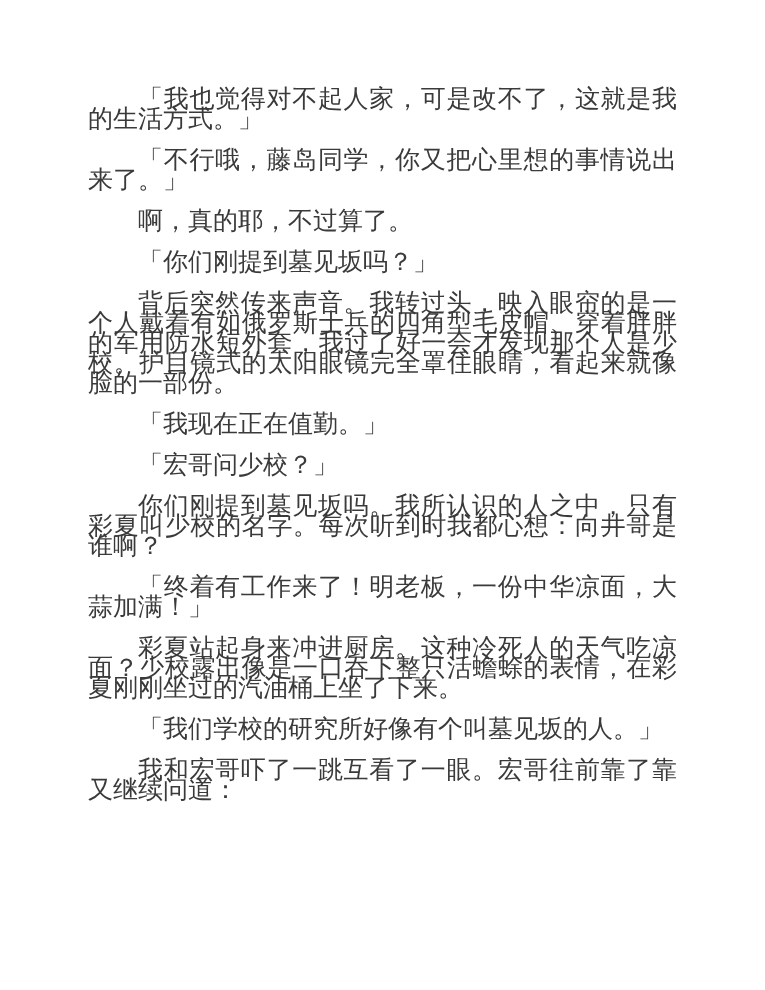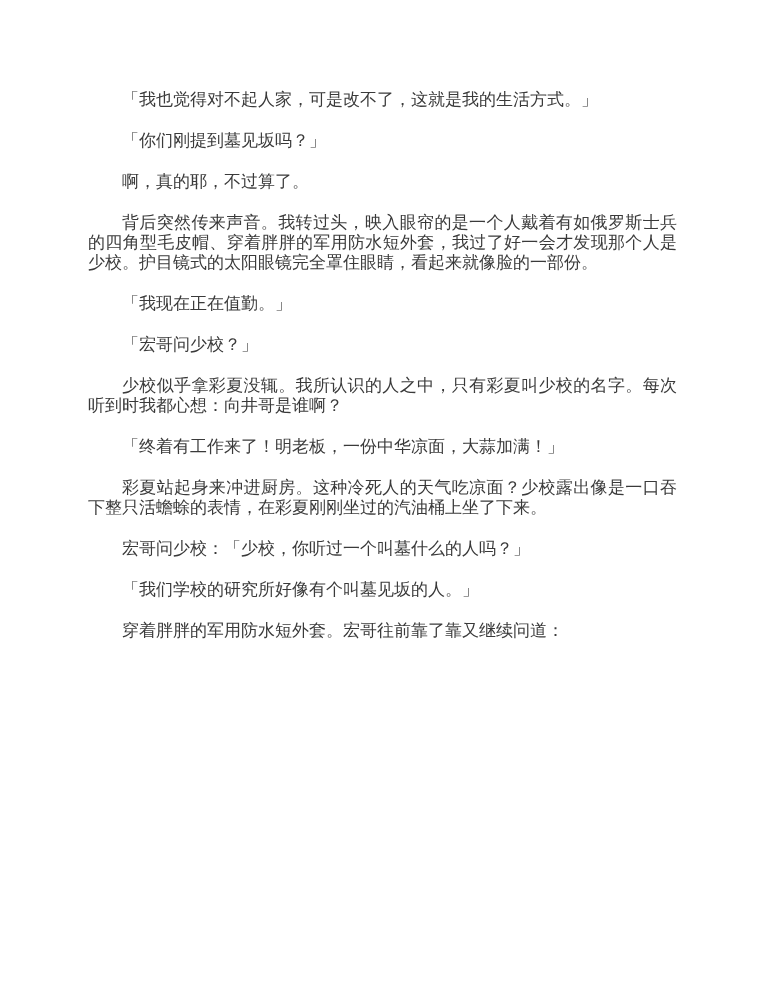--- a/index.html
+++ b/index.html
@@ -20,21 +20,21 @@
     width: 765px;
     height: 990px;
     background: #ffffff;
   }
   .text-block {
     position: absolute;
     left: 88px;
     top: 89px;
     width: 589px;
     font-family: "DejaVu Serif", "Liberation Serif", serif;
-    font-size: 17px;
+    font-size: 25px;
     line-height: 20px;
     color: #3a3a3a;
   }
   .text-block p {
     margin: 0 0 21px 0;
     padding: 0;
     text-indent: 2em;
     text-align: justify;
     line-break: strict;
     letter-spacing: 0;
@@ -42,25 +42,25 @@
   .text-block p:last-child {
     margin-bottom: 0;
   }
 </style>
 </head>
 <body>
 
 <div class="page">
   <div class="text-block">
     <p>「我也觉得对不起人家，可是改不了，这就是我的生活方式。」</p>
+    <p>「不行哦，藤岛同学，你又把心里想的事情说出来了。」</p>
+    <p>啊，真的耶，不过算了。</p>
     <p>「你们刚提到墓见坂吗？」</p>
-    <p>啊，真的耶，不过算了。</p>
     <p>背后突然传来声音。我转过头，映入眼帘的是一个人戴着有如俄罗斯士兵的四角型毛皮帽、穿着胖胖的军用防水短外套，我过了好一会才发现那个人是少校。护目镜式的太阳眼镜完全罩住眼睛，看起来就像脸的一部份。</p>
     <p>「我现在正在值勤。」</p>
     <p>「宏哥问少校？」</p>
-    <p>少校似乎拿彩夏没辄。我所认识的人之中，只有彩夏叫少校的名字。每次听到时我都心想：向井哥是谁啊？</p>
+    <p>你们刚提到墓见坂吗。我所认识的人之中，只有彩夏叫少校的名字。每次听到时我都心想：向井哥是谁啊？</p>
     <p>「终着有工作来了！明老板，一份中华凉面，大蒜加满！」</p>
     <p>彩夏站起身来冲进厨房。这种冷死人的天气吃凉面？少校露出像是一口吞下整只活蟾蜍的表情，在彩夏刚刚坐过的汽油桶上坐了下来。</p>
-    <p>宏哥问少校：「少校，你听过一个叫墓什么的人吗？」</p>
     <p>「我们学校的研究所好像有个叫墓见坂的人。」</p>
-    <p>穿着胖胖的军用防水短外套。宏哥往前靠了靠又继续问道：</p>
+    <p>我和宏哥吓了一跳互看了一眼。宏哥往前靠了靠又继续问道：</p>
   </div>
 </div>
 
 </body></html>

